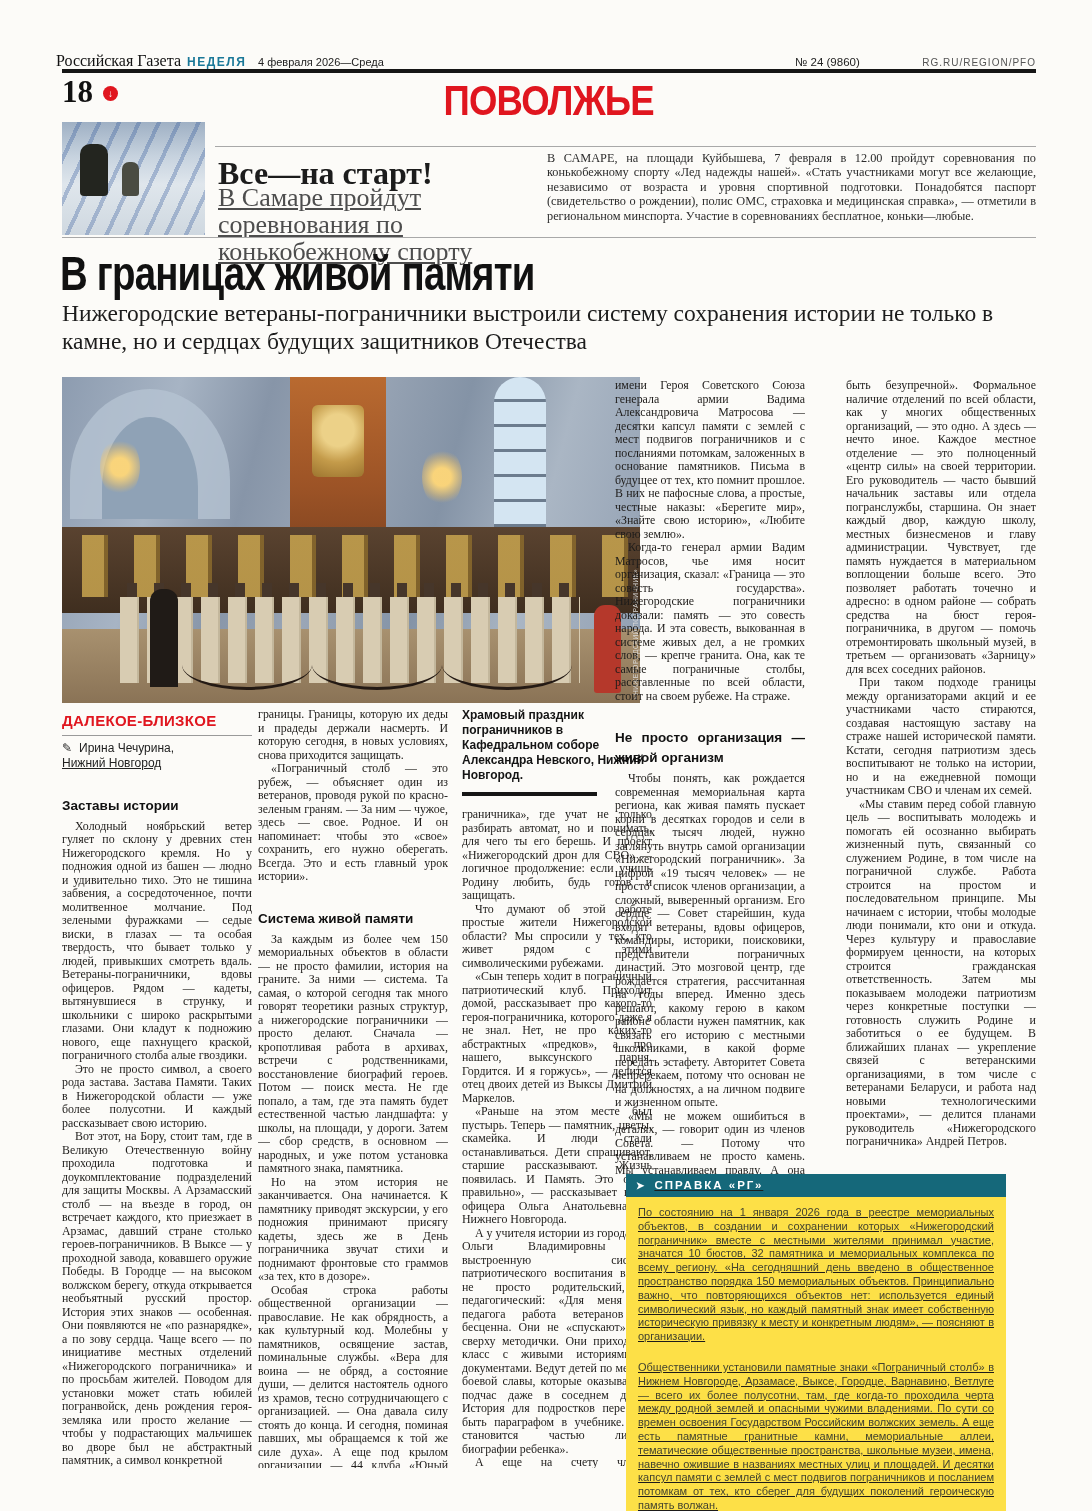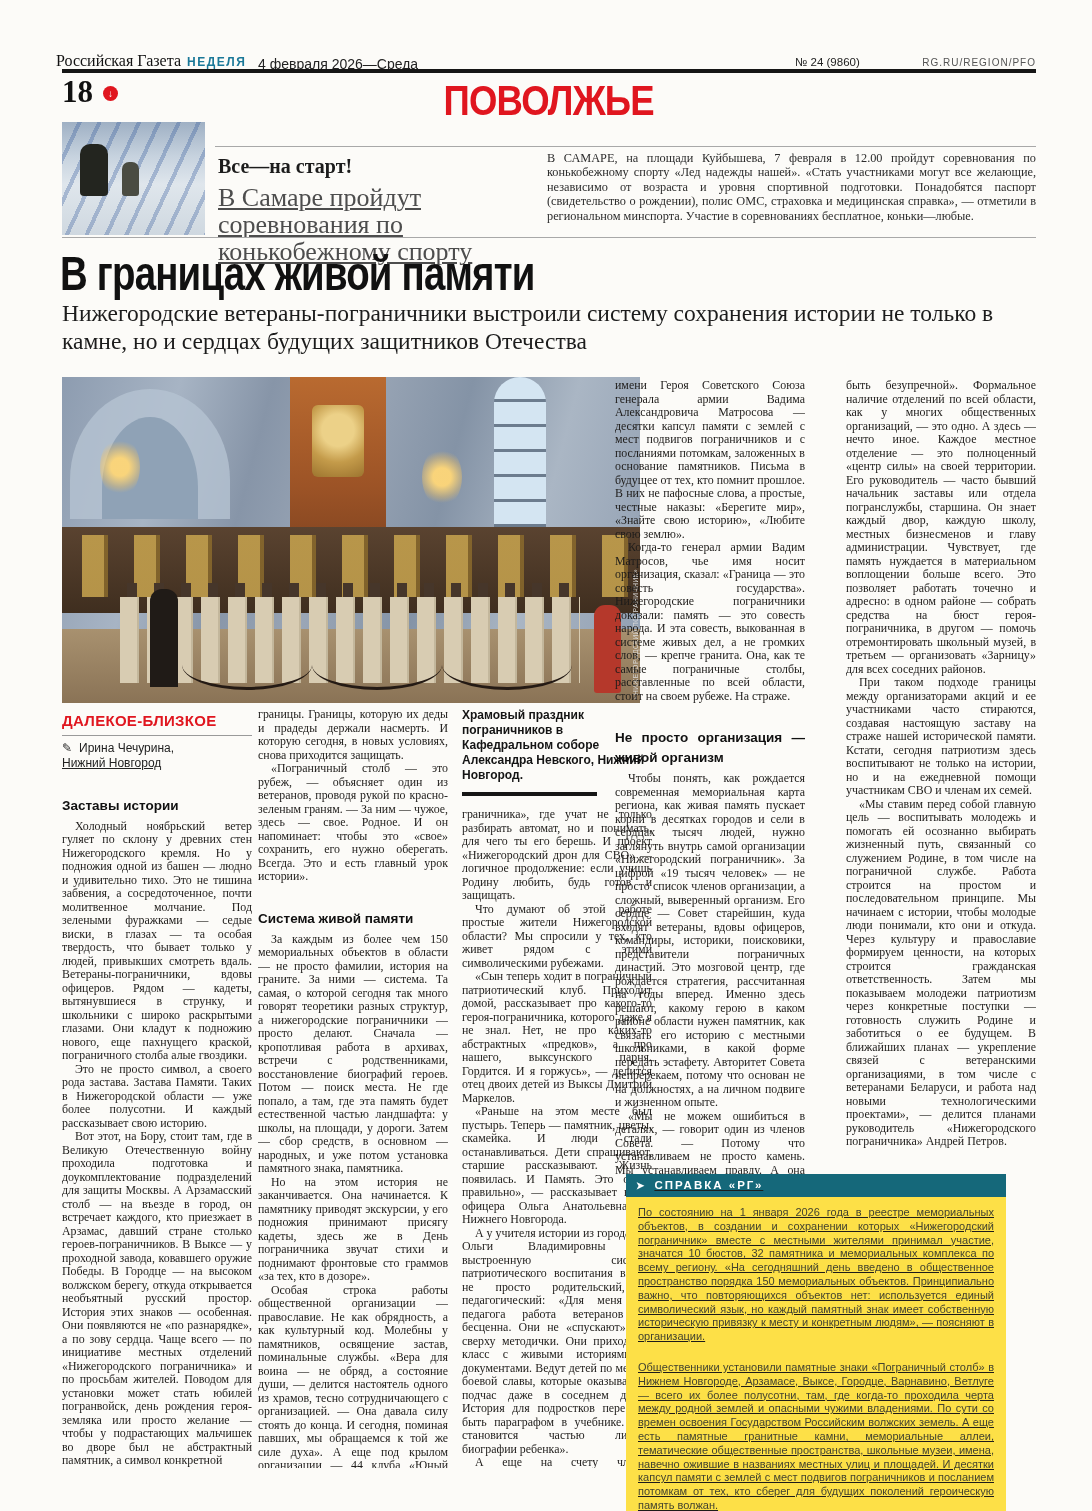--- a/index.html
+++ b/index.html
@@ -3,21 +3,21 @@
 <meta charset="utf-8">
 <style>
   html,body{margin:0;padding:0;background:#e8e8e8;}
   #page{position:relative;width:1092px;height:1511px;background:#fcfbf8;color:#1e1c1a;
         font-family:"Liberation Serif",serif;overflow:hidden;margin:0 auto;}
   
   .mast{position:absolute;left:56px;top:52px;font-size:16px;color:#111;}
   .mast .week{font-family:"Liberation Sans",sans-serif;font-weight:bold;color:#1a7898;
         font-size:12px;letter-spacing:1.5px;margin-left:6px;}
   .hdr-date{position:absolute;left:258px;top:56px;font-family:"Liberation Sans",sans-serif;
-        font-size:14px;color:#222;}
+        font-size:11px;color:#222;}
   .hdr-issue{position:absolute;left:795px;top:56px;font-family:"Liberation Sans",sans-serif;
         font-size:11.5px;color:#222;}
   .hdr-site{position:absolute;right:56px;top:57px;font-family:"Liberation Sans",sans-serif;
         font-size:10px;letter-spacing:1px;color:#555;}
   .hdr-rule{position:absolute;left:62px;top:69px;width:974px;height:4px;background:#161616;}
   .pagenum{position:absolute;left:62px;top:74px;font-size:31px;font-weight:bold;color:#111;}
   .rg-dot{position:absolute;left:103px;top:86px;width:15px;height:15px;border-radius:50%;
         background:#e0161f;color:#fff;font-family:"Liberation Sans",sans-serif;font-size:10px;
         font-weight:bold;text-align:center;line-height:15px;}
   .region-title{position:absolute;left:62px;top:76px;width:974px;text-align:center;
@@ -27,21 +27,21 @@
   .teaser-photo{position:absolute;left:62px;top:122px;width:143px;height:113px;overflow:hidden;
         background:linear-gradient(180deg,#9fb0c4 0%,#c6d2de 30%,#dfe6ec 55%,#cfd8e0 100%);}
   .teaser-photo .ice{position:absolute;inset:0;
         background:repeating-linear-gradient(115deg,transparent 0 14px,rgba(40,80,150,.30) 14px 18px);}
   .teaser-photo .fig1{position:absolute;left:18px;top:22px;width:28px;height:52px;background:#23251f;
         border-radius:10px 10px 4px 4px;}
   .teaser-photo .fig2{position:absolute;left:60px;top:40px;width:17px;height:34px;background:#4a4c42;
         border-radius:7px 7px 3px 3px;}
   .t-line-top{position:absolute;left:215px;top:146px;width:821px;height:1px;background:#a8a8a8;}
   .t-line-bot{position:absolute;left:62px;top:237px;width:974px;height:1px;background:#a8a8a8;}
-  .teaser-head{position:absolute;left:218px;top:155px;font-size:20px;font-weight:bold;color:#1c1c1c;}
+  .teaser-head{position:absolute;left:218px;top:155px;font-size:32px;font-weight:bold;color:#1c1c1c;}
   .teaser-sub{position:absolute;left:218px;top:184px;width:330px;font-size:26px;line-height:27px;color:#4d4d4d;text-decoration:underline;}
   .teaser-body{position:absolute;left:547px;top:151px;width:489px;font-size:12.3px;line-height:14.4px;
         color:#2c2c2c;text-align:justify;}
   
   .art-headline{position:absolute;left:60px;top:246px;font-family:"Liberation Sans",sans-serif;
         font-weight:bold;font-size:48px;color:#111;white-space:nowrap;}
   .art-headline>span{display:inline-block;transform:scaleX(.80);transform-origin:left;letter-spacing:-1px;}
   .art-subhead{position:absolute;left:62px;top:299px;width:960px;font-size:23.5px;line-height:28px;color:#1c1c1c;}
   
   .main-photo{position:absolute;left:62px;top:377px;width:578px;height:326px;overflow:hidden;

